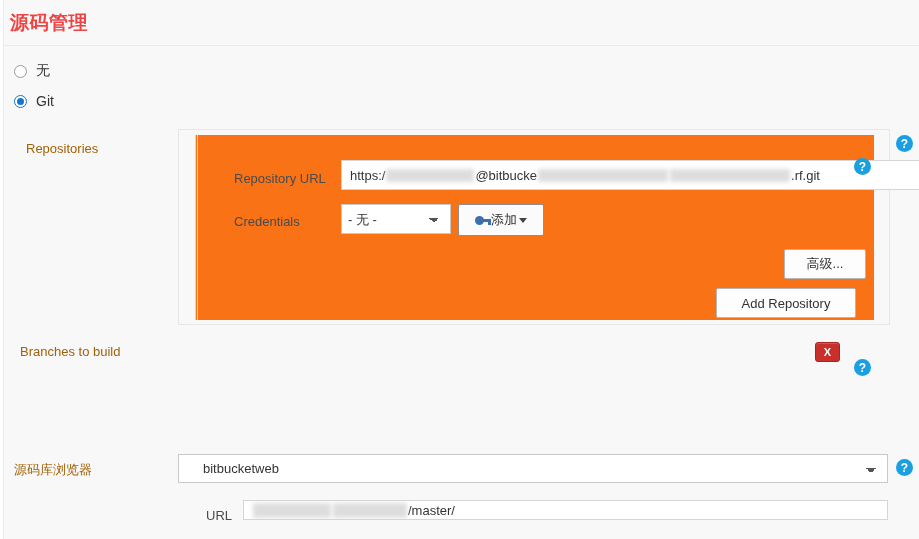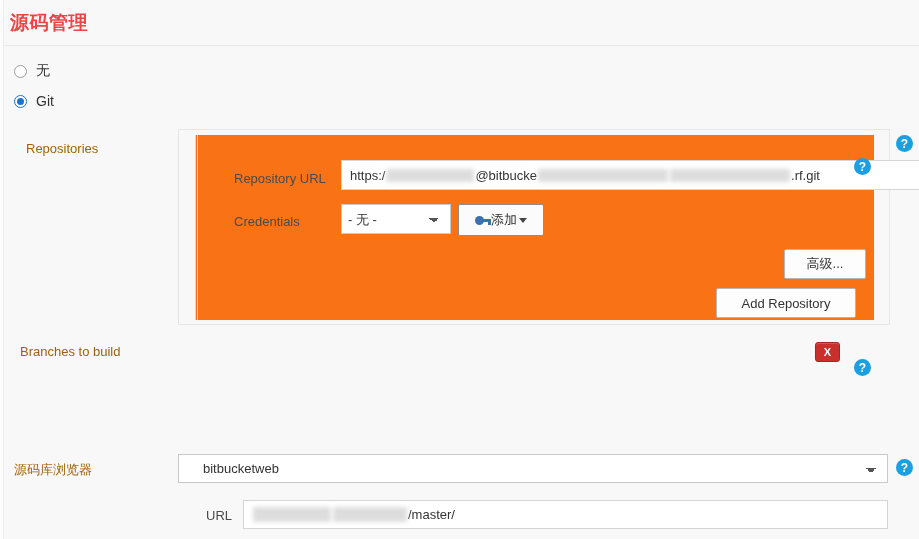--- a/index.html
+++ b/index.html
@@ -252,19 +252,19 @@
   <div class="row-label" style="left:14px; top:461px;">源码库浏览器</div>
 
   <select class="combo" style="left:178px; top:454px; width:710px; height:29px;padding-left:24px;">
     <option>bitbucketweb</option>
   </select>
 
   <div class="help-icon" style="left:896px; top:459px;">?</div>
 
   <div class="field-label" style="left:206px; top:508px;">URL</div>
 
-  <div class="text-input" style="left:243px; top:500px; width:645px; height:29px;">
+  <div class="text-input" style="left:243px; top:500px; width:645px; height:20px;">
     <span class="redact tall" style="width:78px;"></span>
     <span class="redact tall" style="width:74px;"></span>
     <span class="txt">/master/</span>
   </div>
 
 </div>
 
 </body></html>

